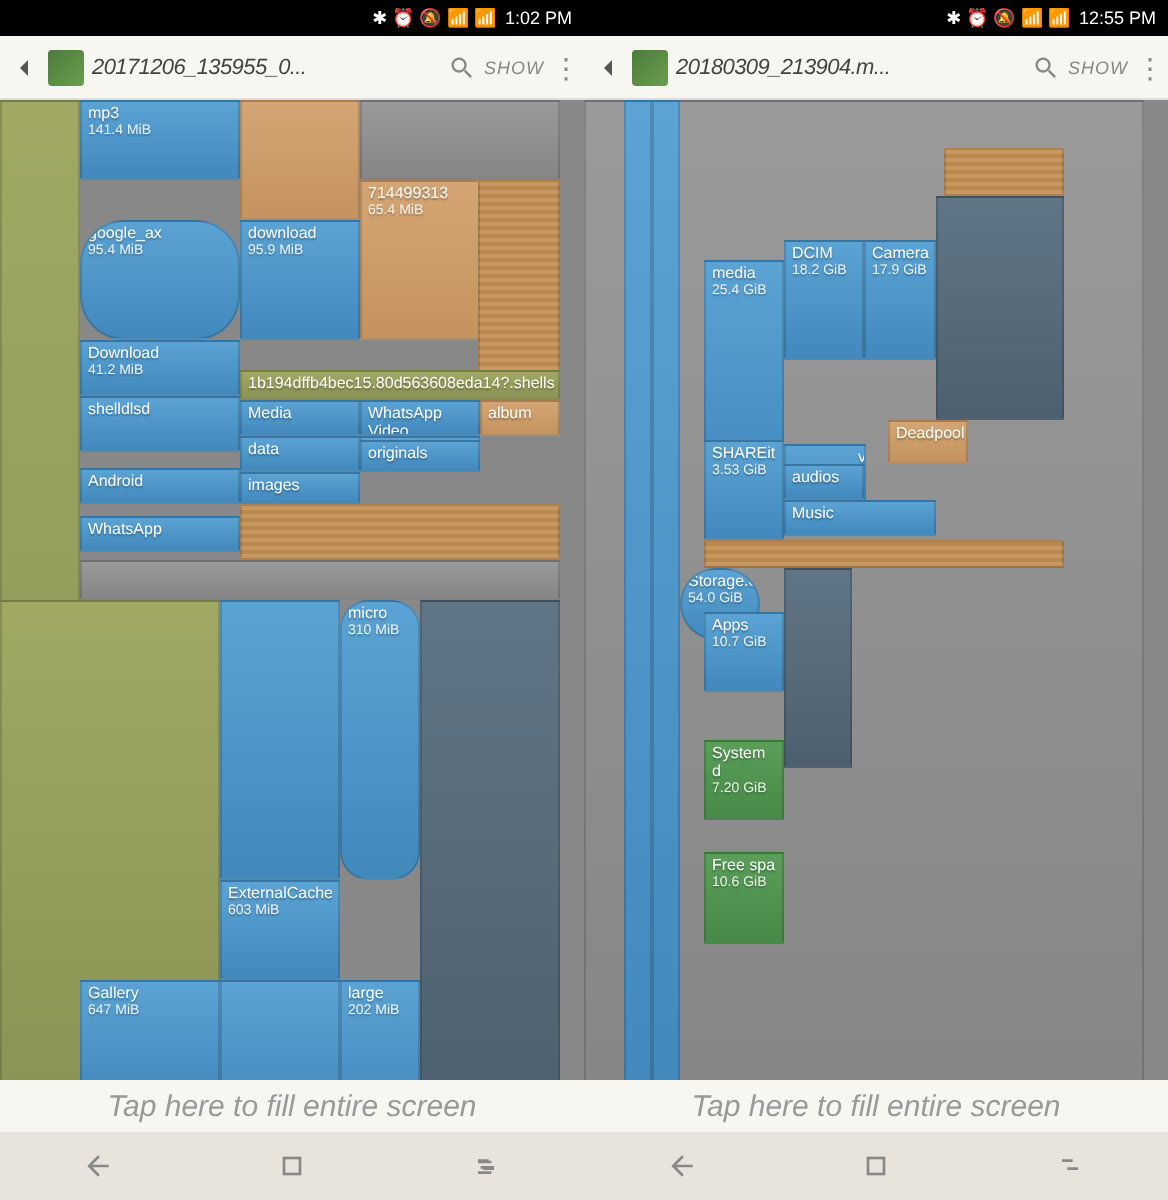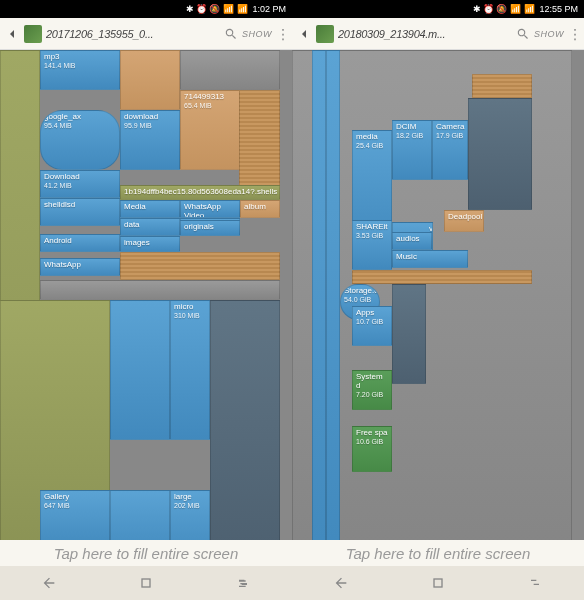--- a/index.html
+++ b/index.html
@@ -65,22 +65,23 @@
       <div class="block blue" style="left: 120px; top: 168px; width: 60px; height: 18px;"><span>data</span></div>
       <div class="block blue" style="left: 180px; top: 168px; width: 60px; height: 18px;"><span>com.android.provi</span></div>
       <div class="block tan" style="left: 240px; top: 150px; width: 40px; height: 18px;"><span>album</span></div>
       <div class="block blue" style="left: 40px; top: 184px; width: 80px; height: 18px;"><span>Android</span></div>
       <div class="block blue" style="left: 120px; top: 186px; width: 60px; height: 16px;"><span>images</span></div>
       <div class="block blue" style="left: 180px; top: 170px; width: 60px; height: 16px;"><span>originals</span></div>
       <div class="block stripe" style="left: 120px; top: 202px; width: 160px; height: 28px;"></div>
       <div class="block gray" style="left: 40px; top: 230px; width: 240px; height: 20px;"></div>
       <div class="block olive" style="left: 0px; top: 250px; width: 110px; height: 260px;"></div>
       <div class="block blue" style="left: 110px; top: 250px; width: 60px; height: 140px;"></div>
-      <div class="block blue" style="left: 170px; top: 250px; width: 40px; height: 140px;"><span>micro</span><span class="sz">310 MiB</span></div>
+      <div class="block blue" style="left: 170px; top: 250px; width: 40px; height: 140px; border-radius: 14px;"><span>micro</span><span class="sz">310 MiB</span></div>
       <div class="block slate" style="left: 210px; top: 250px; width: 70px; height: 260px;"></div>
+      <div class="block blue" style="left: 110px; top: 390px; width: 60px; height: 50px;"><span>ExternalCache</span><span class="sz">603 MiB</span></div>
       <div class="block blue" style="left: 40px; top: 440px; width: 70px; height: 60px;"><span>Gallery</span><span class="sz">647 MiB</span></div>
       <div class="block blue" style="left: 170px; top: 440px; width: 40px; height: 70px;"><span>large</span><span class="sz">202 MiB</span></div>
       <div class="block blue" style="left: 110px; top: 440px; width: 60px; height: 70px;"></div>
     </div>
   <div class="footer">Tap here to fill entire screen</div>
   <div class="nav">
     <svg viewBox="0 0 24 24">
         <path fill="currentColor" d="M20 11H7.8l5.6-5.6L12 4l-8 8 8 8 1.4-1.4L7.8 13H20z"></path>
       </svg>
     <svg viewBox="0 0 24 24">

